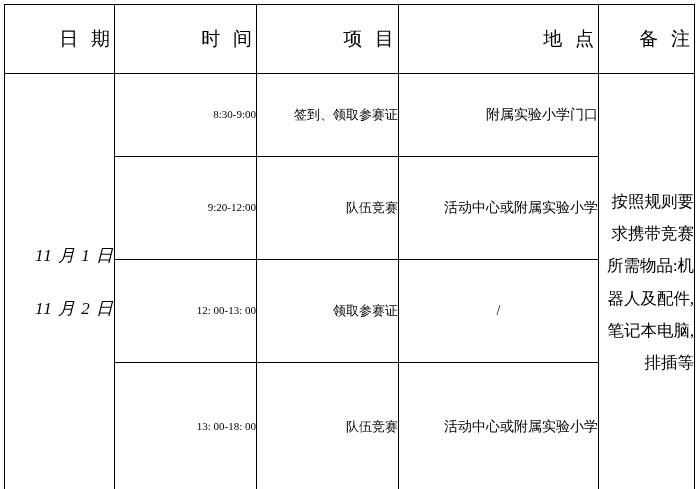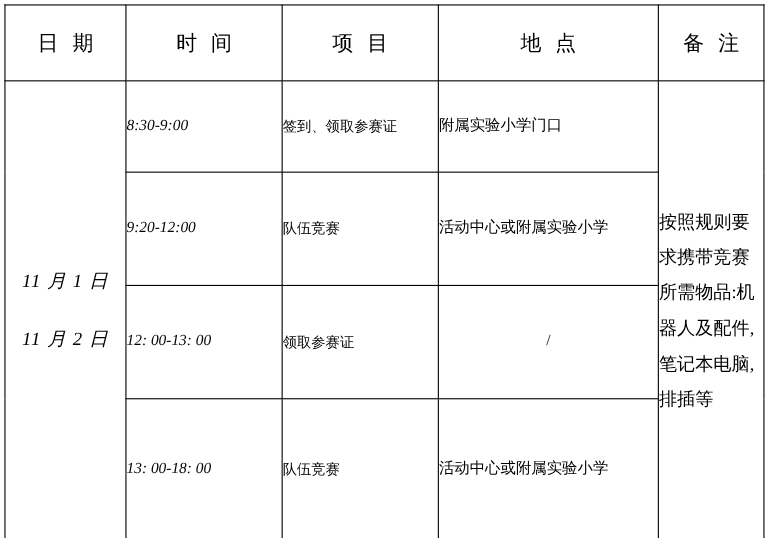--- a/index.html
+++ b/index.html
@@ -26,20 +26,21 @@
     width: 690px;
     margin: 4px 0 0 4px;
     border: 1px solid #000;
   }
   table.schedule td,
   table.schedule th {
     border: 1px solid #000;
     padding: 0;
     vertical-align: middle;
     font-weight: normal;
+    text-align: right;
   }
   
   col.c-date { width: 110px; }
   col.c-time { width: 142px; }
   col.c-item { width: 142px; }
   col.c-place { width: 200px; }
   col.c-note  { width: 96px; }
 
   
   .hdr td {
@@ -59,23 +60,22 @@
   .date-cell {
     text-align: center;
     font-size: 17px;
     line-height: 3.1;
     letter-spacing: 1px;
   }
   .date-cell div { white-space: nowrap; font-style: italic; }
   .time-cell {
     text-align: left;
     padding-left: 14px;
-    font-size: 14px;
+    font-size: 11px;
     white-space: nowrap;
-    font-style: italic;
   }
   .item-cell {
     text-align: left;
     padding-left: 12px;
     padding-right: 8px;
     font-size: 13px;
     line-height: 1.6;
   }
   .place-cell {
     text-align: left;

